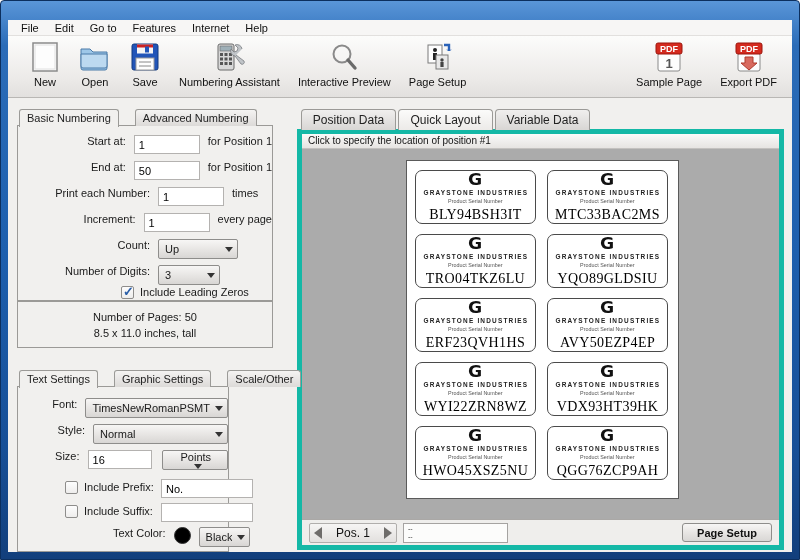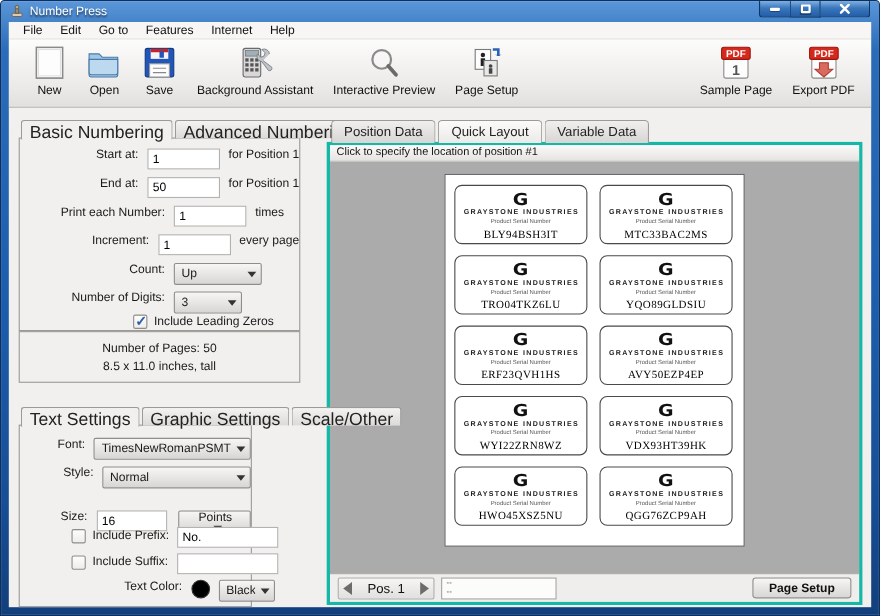--- a/index.html
+++ b/index.html
@@ -29,22 +29,22 @@
              display:flex; align-items:flex-start; padding:5px 6px 0 12px; }
   .titem { display:flex; flex-direction:column; align-items:center; gap:3px; padding:0 9px; color:#111; }
   .titem .ticon { width:32px; height:32px; display:flex; align-items:center; justify-content:center; }
   .spacer { flex:1; }
 
   .main { position:absolute; top:79px; left:0; right:0; bottom:0; }
 
   
   .group { position:absolute; }
   .gtabs { display:flex; position:relative; z-index:2; margin-left:2px; height:17px; }
-  .gtab { font-size:16px; padding:2px 7px 0 7px; background:linear-gradient(180deg,#f4f3f2,#dcdad8);
-          border:1px solid #9b9a97; border-bottom:none; border-radius:3px 3px 0 0; margin-right:2px; color:#222; white-space:nowrap; }
+  .gtab { font-size:11px; padding:2px 7px 0 7px; background:linear-gradient(180deg,#f4f3f2,#dcdad8);
+          border:1px solid #9b9a97; border-bottom:none; border-radius:3px 3px 0 0; margin-right:16px; color:#222; white-space:nowrap; }
   .gtab.active { background:#f1f0ee; height:18px; }
   .gbox { border:1px solid #9b9a97; background:#f1f0ee; position:relative; margin-top:-1px; }
 
   .frow { position:absolute; left:0; right:0; display:flex; }
   .flabel { text-align:right; padding-right:8px; white-space:nowrap; }
   .tinput { height:19px; border:1px solid #b4b2b0; background:#fff; font-family:"Liberation Sans",sans-serif;
             font-size:11px; padding:0 4px; }
   .suffix { margin-left:8px; white-space:nowrap; }
 
   .dropdown { height:20px; border:1px solid #8e8d8b; border-radius:2px;
@@ -61,74 +61,53 @@
 
   .center-lines { text-align:center; line-height:16px; padding-top:7px; }
 
   .swatch { width:17px; height:17px; border-radius:50%; background:#000; border:1px solid #333; flex:0 0 auto; }
 
   
   .rtabs { position:absolute; display:flex; height:21px; z-index:2; }
   .rtab { width:95px; text-align:center; font-size:12px; padding-top:3px; background:linear-gradient(180deg,#f0efee,#d8d6d4);
           border:1px solid #9b9a97; border-bottom:none; border-radius:4px 4px 0 0; margin-right:2px; color:#222; }
   .rtab.active { background:linear-gradient(180deg,#fbfbfa,#eceae8); }
-  .rpanel { position:absolute; border:3px solid #14b8a6; background:#f1f0ee; }
+  .rpanel { position:absolute; border:5px solid #14b8a6; background:#f1f0ee; }
   .hintbar { height:15px; background:linear-gradient(180deg,#fafaf9,#e6e4e2); border-bottom:1px solid #c3c1bf;
              font-size:10px; padding:1px 0 0 6px; color:#111; }
   .canvas { position:absolute; left:0; right:0; top:15px; bottom:26px; background:#ababab; overflow:hidden; }
   .paper { position:absolute; left:104px; top:11px; width:273px; height:339px; background:#fff; border:1px solid #5a5a5a; }
   .lgrid { position:absolute; left:8px; top:9px; display:grid; grid-template-columns:121px 121px; grid-auto-rows:54px;
            column-gap:11px; row-gap:10px; }
   .lbl { border:1px solid #4a4a4a; border-radius:7px; background:#fff; display:flex; flex-direction:column;
          align-items:center; justify-content:center; padding-top:2px; }
   .lbl .logo { font-family:"DejaVu Sans",sans-serif; font-weight:900; font-size:15px; line-height:14px; color:#111; transform:scaleX(1.15); }
   .lbl .company { font-size:7px; letter-spacing:1.3px; color:#222; font-weight:bold; margin-top:2px; transform:scale(.92); white-space:nowrap; }
   .lbl .caption { font-size:6px; color:#555; margin-top:2px; transform:scale(.9); white-space:nowrap; }
-  .lbl .serial { font-family:"Liberation Serif",serif; font-size:10px; color:#000; margin-top:3px; letter-spacing:.4px; white-space:nowrap; }
+  .lbl .serial { font-family:"Liberation Serif",serif; font-size:14px; color:#000; margin-top:3px; letter-spacing:.4px; white-space:nowrap; }
 
   .bottombar { position:absolute; left:0; right:0; bottom:0; height:26px; background:#efeeec; border-top:1px solid #aaa8a6;
                display:flex; align-items:center; padding:0 7px; }
   .navgroup { display:flex; align-items:center; height:20px; border:1px solid #b0aeac; background:linear-gradient(180deg,#f6f5f4,#e2e0de);
               border-radius:2px; padding:0 4px; width:88px; justify-content:space-between; }
   .tri-left { width:0; height:0; border-top:6px solid transparent; border-bottom:6px solid transparent; border-right:8px solid #6e6c6a; }
   .tri-right { width:0; height:0; border-top:6px solid transparent; border-bottom:6px solid transparent; border-left:8px solid #6e6c6a; }
   .pos-label { font-size:12px; color:#111; }
   .infobox { width:105px; height:20px; border:1px solid #a5a3a1; background:#fcfcfb; margin-left:6px; padding:1px 4px;
              font-size:7px; line-height:8px; color:#333; }
   .btn { height:19px; border:1px solid #8e8d8b; border-radius:3px; background:linear-gradient(180deg,#f7f6f5,#e6e4e2 55%,#d9d7d5);
          font-size:11px; padding:0 14px; color:#111; display:flex; align-items:center; font-weight:bold; }
   .pagesetup { margin-left:auto; }
 
   svg { display:block; }
 </style>
 </head>
 <body>
 
 <div class="frame">
-  <div class="titlebar">
-    <svg class="app-icon" viewBox="0 0 13 13">
-      <rect x="2" y="8" width="9" height="3" rx="1" fill="#d9cdb6" stroke="#6b5d45" stroke-width="0.8"></rect>
-      <rect x="5" y="3" width="3" height="5" fill="#9c8a68" stroke="#6b5d45" stroke-width="0.8"></rect>
-      <circle cx="6.5" cy="2.5" r="1.6" fill="#bcae8e" stroke="#6b5d45" stroke-width="0.8"></circle>
-    </svg>
-    <span class="title-text">Number Press</span>
-    <div class="winbtns">
-      <div class="winbtn min">
-          <div class="glyph-min"></div>
-        </div>
-      <div class="winbtn max">
-          <div class="glyph-max"></div>
-        </div>
-      <div class="winbtn close">
-        <svg width="10" height="10" viewBox="0 0 10 10">
-          <path d="M1.5 1.5 L8.5 8.5 M8.5 1.5 L1.5 8.5" stroke="#fff" stroke-width="2.2" stroke-linecap="round"></path>
-        </svg>
-      </div>
-    </div>
-  </div>
 
   <div class="client">
 
     <div class="menubar">
       <span class="menu-item">File</span>
       <span class="menu-item">Edit</span>
       <span class="menu-item">Go to</span>
       <span class="menu-item">Features</span>
       <span class="menu-item">Internet</span>
       <span class="menu-item">Help</span>
@@ -179,21 +158,21 @@
                 <rect x="7" y="16.5" width="3" height="3"></rect>
                 <rect x="11.5" y="16.5" width="3" height="3"></rect>
                 <rect x="16" y="16.5" width="3" height="3"></rect>
                 <rect x="7" y="21" width="3" height="3"></rect>
                 <rect x="11.5" y="21" width="3" height="3"></rect>
                 <rect x="16" y="21" width="3" height="3"></rect>
               </g>
               <path d="M29 8 a5 5 0 0 0 -7 -4 l3 3 -1 3 -3 1 -3 -3 a5 5 0 0 0 4 7 l6 8 a2.2 2.2 0 0 0 3 -3 l-8 -6" fill="#c0c4c8" stroke="#7a7e82" stroke-width="0.8"></path>
             </svg>
         </span>
-        <span>Background Assistant</span>
+        <span>Numbering Assistant</span>
       </div>
       <div class="titem">
         <span class="ticon">
           <svg width="30" height="30" viewBox="0 0 30 30">
               <circle cx="13" cy="12" r="8.5" fill="none" stroke="#8a8a8a" stroke-width="2"></circle>
               <circle cx="13" cy="12" r="7" fill="#f8f8f8" opacity="0.5"></circle>
               <line x1="19" y1="18" x2="26" y2="26" stroke="#6a6a6a" stroke-width="3.4" stroke-linecap="round"></line>
             </svg>
         </span>
         <span>Interactive Preview</span>
@@ -310,21 +289,21 @@
               <span class="darrow"></span>
             </div>
           </div>
           <div class="frow" style="top:37px;">
             <span class="flabel" style="width:86px;">Style:</span>
             <div class="dropdown" style="width:155px;">
               <span class="dval">Normal</span>
               <span class="darrow"></span>
             </div>
           </div>
-          <div class="frow" style="top:63px;margin-top:14px;">
+          <div class="frow" style="top:63px;">
             <span class="flabel" style="width:86px;">Size:</span>
             <input class="tinput" style="width: 64px;" value="16">
             <div class="dropdown" style="width:81px; margin-left:10px;flex-direction:column;">
               <span class="dval">Points</span>
               <span class="darrow"></span>
             </div>
           </div>
           <div class="frow" style="top:94px; left:47px;">
             <span class="checkbox"></span>
             <span class="cb-label">Include Prefix:</span>

